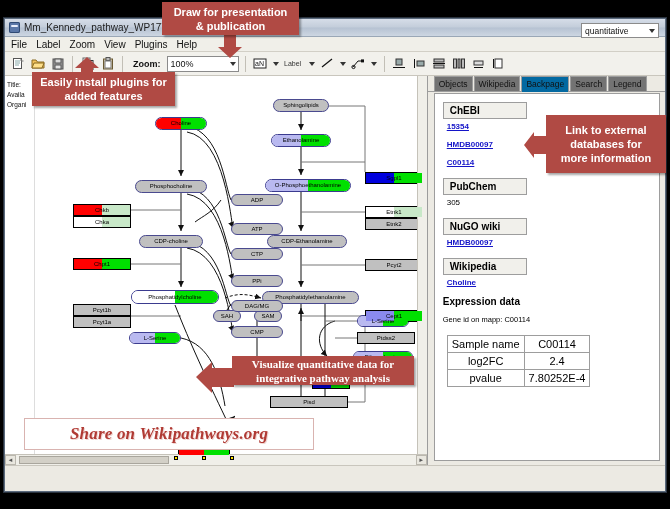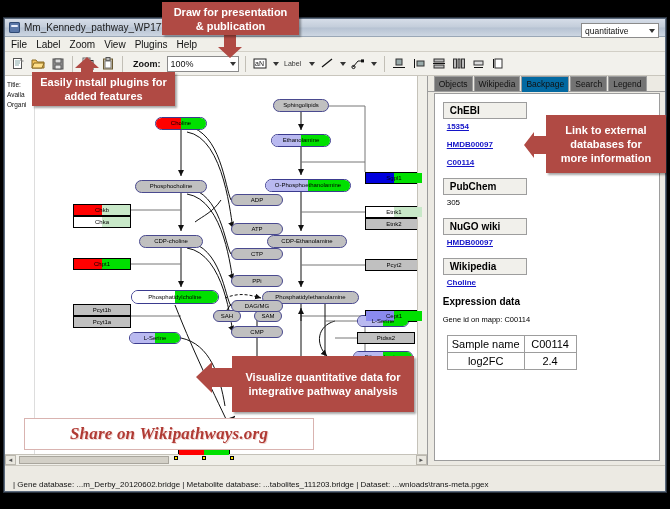--- a/index.html
+++ b/index.html
@@ -580,29 +580,32 @@
           <table class="exprtab">
             <tbody>
                 <tr>
               <td>Sample name</td>
               <td>C00114</td>
             </tr>
             <tr>
               <td>log2FC</td>
               <td>2.4</td>
             </tr>
+            <tr>
+              <td>pvalue</td>
+              <td>7.80252E-4</td>
+            </tr>
           </tbody>
             </table>
         </div>
       </div>
     </div>
 
     <div class="statusbar">
       <div class="statustop"></div>
-      <div class="statustext" style="margin-top:11px">| Gene database: ...m_Derby_20120602.bridge | Metabolite database: ...tabolites_111203.bridge | Dataset: ...wnloads\trans-meta.pgex</div>
     </div>
   </div>
 
   <div class="callout co-shadow" style="left:162px;top:2px;width:137px;height:33px;">
     <div>Draw for presentation</div>
     <div>&amp; publication</div>
   </div>
   <svg class="arrowdown" style="left:216px;top:33px;width:28px;height:26px;">
     <path d="M8,0 L20,0 L20,14 L26,14 L14,25 L2,14 L8,14 Z" fill="#b04a44"></path>
   </svg>
@@ -617,21 +620,21 @@
 
   <div class="callout co-shadow" style="left:546px;top:115px;width:120px;height:58px;">
     <div>Link  to external</div>
     <div>databases  for</div>
     <div>more information</div>
   </div>
   <svg class="arrowdown" style="left:524px;top:132px;width:24px;height:26px;">
     <path d="M24,4 L10,4 L10,0 L0,13 L10,26 L10,22 L24,22 Z" fill="#b04a44"></path>
   </svg>
 
-  <div class="callout co-shadow" style="left:232px;top:356px;width:182px;height:56px;">
+  <div class="callout co-shadow" style="left:232px;top:356px;width:182px;height:29px;font-family:Liberation Serif, serif;">
     <div>Visualize quantitative data  for</div>
     <div>integrative pathway analysis</div>
   </div>
   <svg class="arrowdown" style="left:196px;top:360px;width:38px;height:34px;">
     <path d="M38,8 L16,8 L16,2 L0,17 L16,33 L16,27 L38,27 Z" fill="#b04a44"></path>
   </svg>
 
   <div class="sharebox" style="left:24px;top:418px;width:290px;height:32px;">
     <span>Share on Wikipathways.org</span>
   </div>

